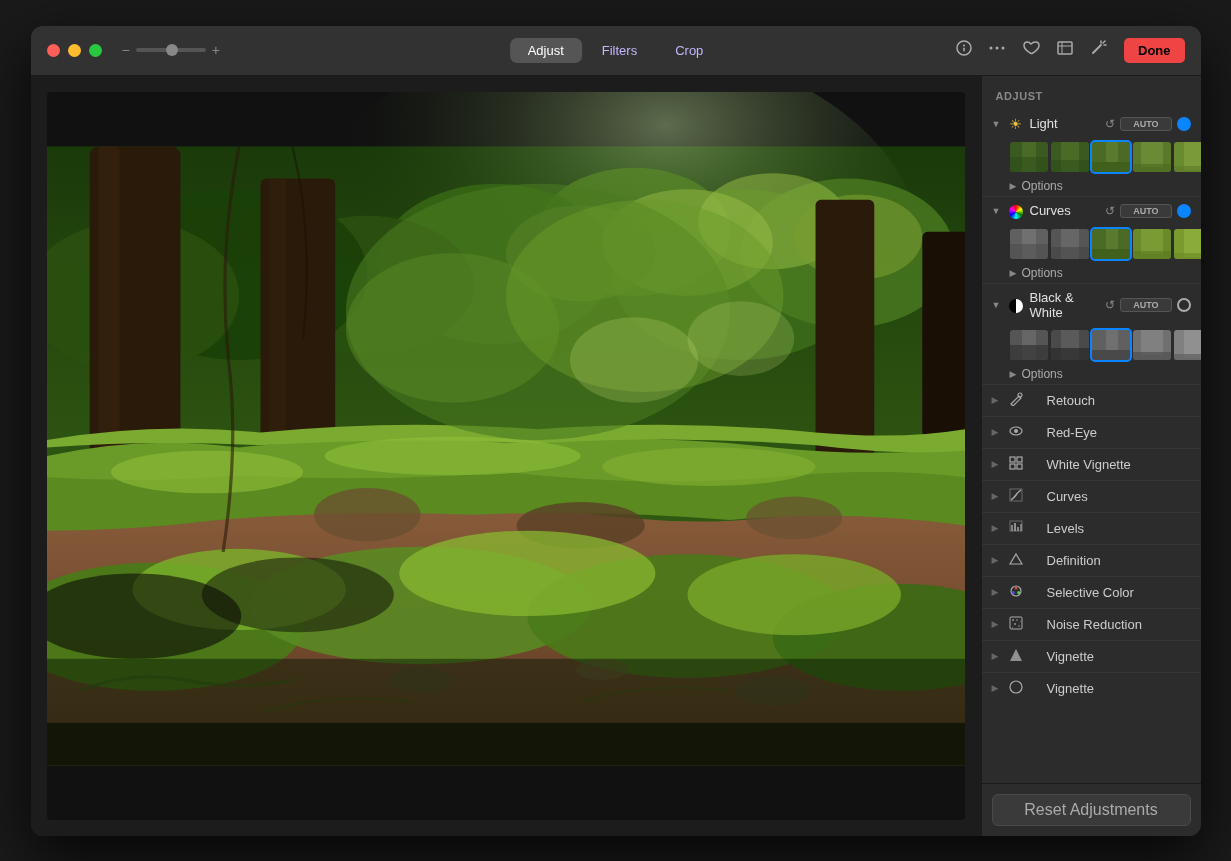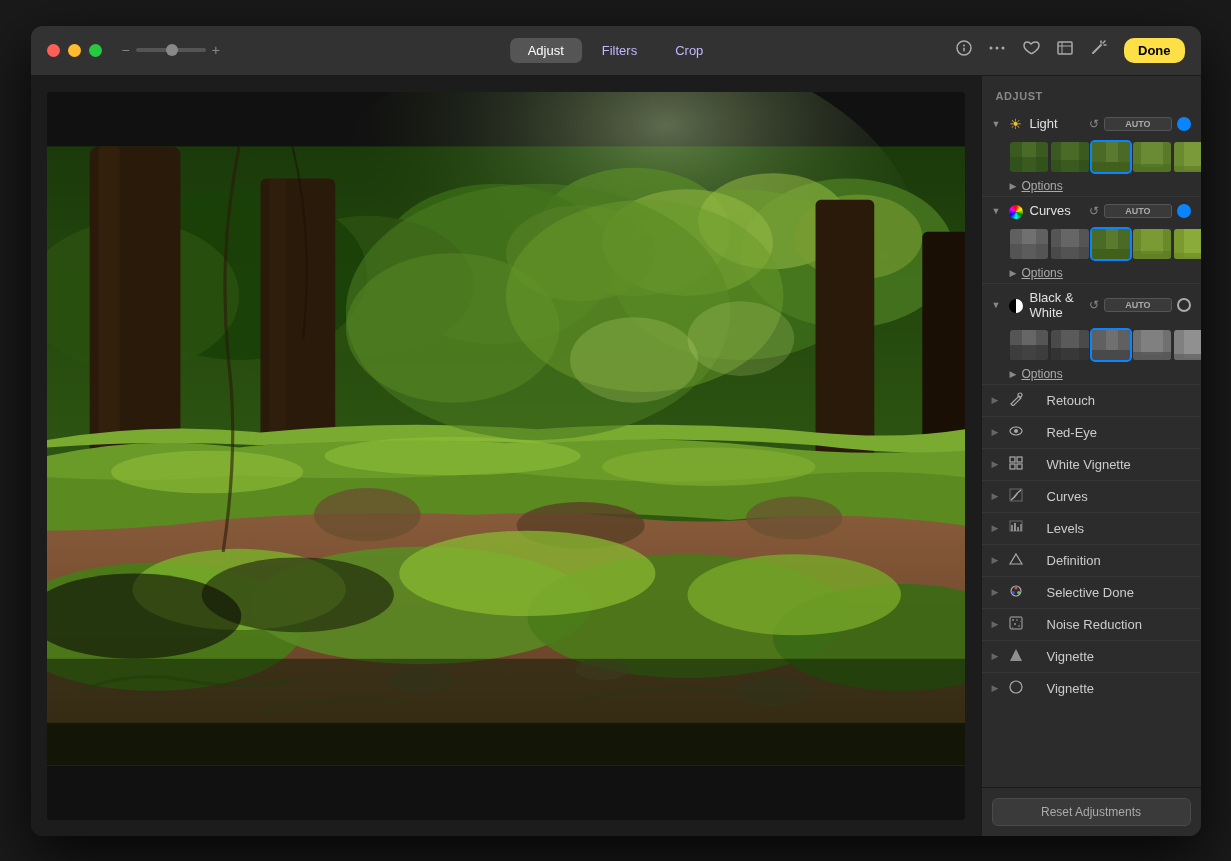--- a/index.html
+++ b/index.html
@@ -101,24 +101,24 @@
       display: flex;
       align-items: center;
       gap: 16px;
     }
     .titlebar-icon {
       color: #aaa;
       font-size: 16px;
       cursor: pointer;
     }
     .done-btn {
-      background: #fde047;
+      background: #ef4444;
       color: #000;
       border: none;
-      border-radius: 10px;
+      border-radius: 5px;
       padding: 5px 14px;
       font-size: 13px;
       font-weight: 600;
       cursor: pointer;
       font-family: inherit;
     }
     .content {
       display: flex;
       flex: 1;
       overflow: hidden;
@@ -201,21 +201,21 @@
       color: #888;
       font-size: 12px;
       cursor: pointer;
     }
     .auto-badge {
       background: #3a3a3a;
       border: 1px solid #555;
       border-radius: 3px;
       color: #aaa;
       font-size: 9px;
-      padding: 1px 20px;
+      padding: 1px 12px;
       font-weight: 600;
     }
     .enable-dot {
       width: 14px;
       height: 14px;
       border-radius: 50%;
       border: 2px solid #aaa;
       cursor: pointer;
     }
     .enable-dot-active {
@@ -246,21 +246,20 @@
       gap: 5px;
       cursor: pointer;
     }
     .options-chevron {
       color: #888;
       font-size: 9px;
     }
     .options-label {
       color: #aaa;
       font-size: 12px;
-      text-decoration: underline;
     }
     .collapsed-item {
       display: flex;
       align-items: center;
       padding: 7px 10px;
       cursor: pointer;
       gap: 6px;
       border-top: 1px solid rgba(255,255,255,0.05);
     }
     .collapsed-item .chevron {
@@ -278,21 +277,21 @@
       padding: 10px;
       border-top: 1px solid #1a1a1a;
       flex-shrink: 0;
     }
     .reset-btn {
       width: 100%;
       background: #3a3a3a;
       border: 1px solid #4a4a4a;
       border-radius: 6px;
       color: #aaa;
-      font-size: 12px;
+      font-size: 16px;
       padding: 6px;
       cursor: pointer;
       font-family: inherit;
     }
 
     .color-icon {
       display: inline-block;
       width: 14px;
       height: 14px;
       border-radius: 50%;
@@ -732,21 +731,21 @@
         <div class="collapsed-item">
           <span class="chevron">▶</span>
           <span class="section-icon">
             <svg width="14" height="14" viewBox="0 0 14 14" fill="none">
               <circle cx="7" cy="7" r="5" stroke="#aaa" stroke-width="1.2" fill="none"></circle>
               <circle cx="7" cy="4" r="1.5" fill="#f55" opacity="0.8"></circle>
               <circle cx="9.6" cy="8.5" r="1.5" fill="#5f5" opacity="0.8"></circle>
               <circle cx="4.4" cy="8.5" r="1.5" fill="#55f" opacity="0.8"></circle>
             </svg>
           </span>
-          <span class="section-title">Selective Done</span>
+          <span class="section-title">Selective Color</span>
         </div>
 
         <div class="collapsed-item">
           <span class="chevron">▶</span>
           <span class="section-icon">
             <svg width="14" height="14" viewBox="0 0 14 14" fill="none">
               <rect x="1" y="1" width="12" height="12" rx="1" stroke="#aaa" stroke-width="1"></rect>
               <rect x="3" y="3" width="2" height="2" fill="#aaa" opacity="0.6"></rect>
               <rect x="7" y="3" width="2" height="2" fill="#aaa" opacity="0.4"></rect>
               <rect x="11" y="5" width="1" height="1" fill="#aaa" opacity="0.5"></rect>

